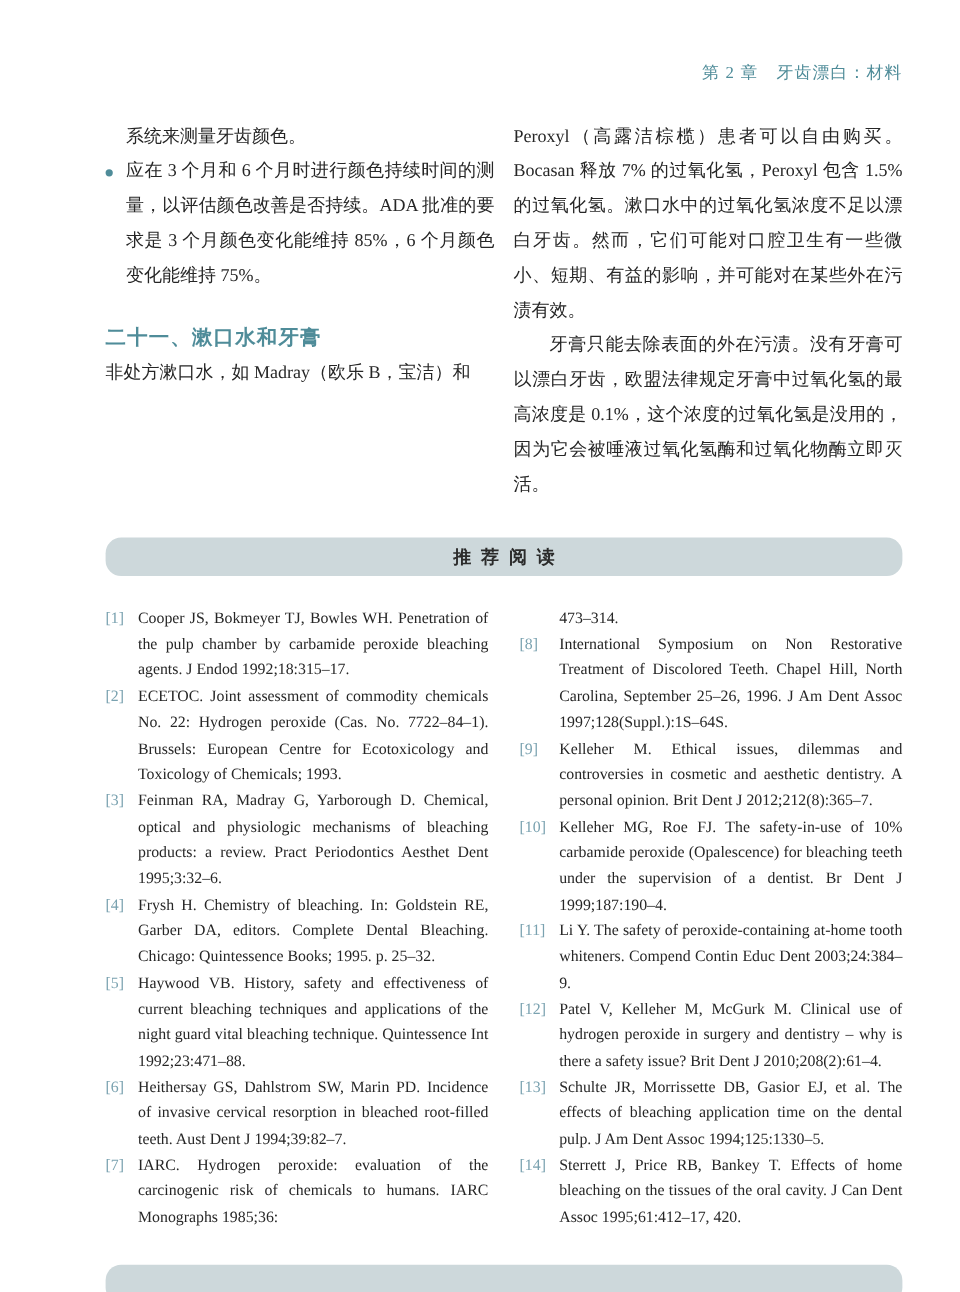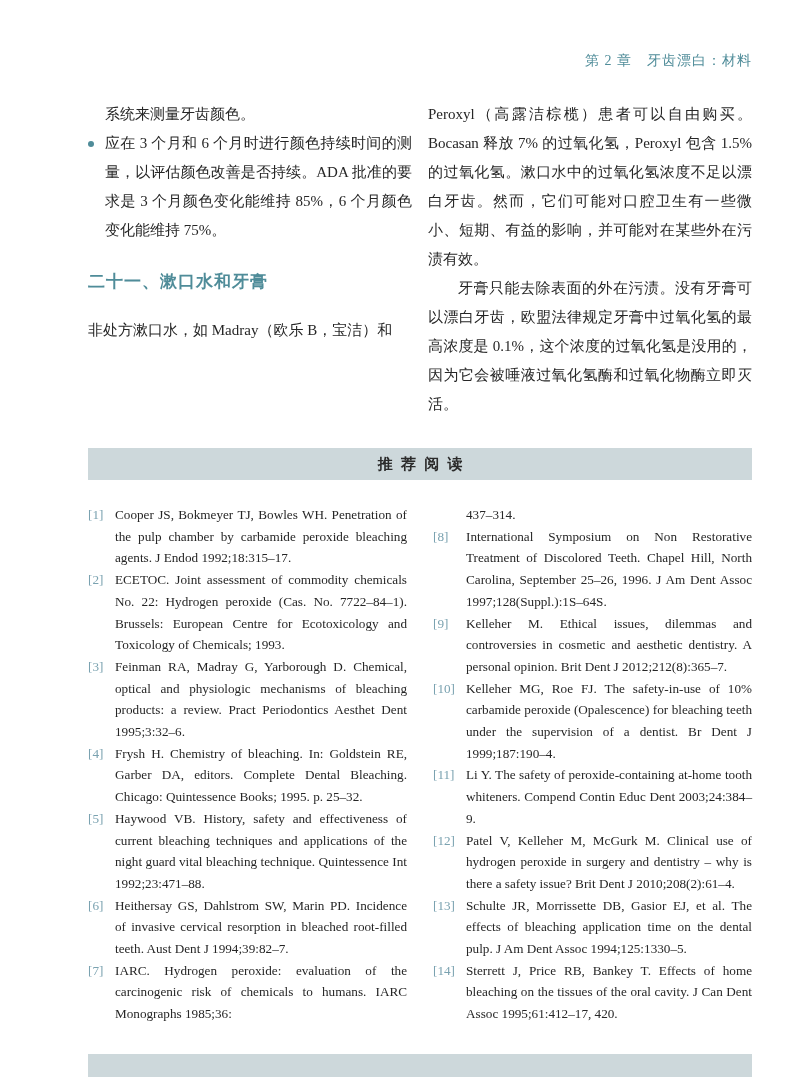--- a/index.html
+++ b/index.html
@@ -47,33 +47,33 @@
   }
   .bullet-dot{
     position:absolute;
     left:0;top:12px;
     width:6px;height:6px;
     border-radius:50%;
     background:var(--accent);
   }
   .section-heading{
     margin-top:25px;
-    margin-bottom:23px;
+    margin-bottom:4px;
     font-size:17px;
     font-weight:bold;
     color:var(--accent);
     letter-spacing:1px;
   }
   .indent-first{text-indent:2em;}
   
   .banner{
     margin-top:29px;
     background:var(--banner-bg);
     height:32px;
-    display:flex;align-items:center;justify-content:center;
+    display:flex;align-items:center;justify-content:center;border-radius:13px;
   }
   .banner span{
     font-size:15px;
     font-weight:bold;
     color:#2b2b2b;
     letter-spacing:0.55em;
     text-indent:0.55em;
   }
   
   .ref-columns{
@@ -153,21 +153,21 @@
       <div class="ref-item">
         <span class="ref-num">[6]</span>
         <span>Heithersay GS, Dahlstrom SW, Marin PD. Incidence of invasive cervical resorption in bleached root-filled teeth. Aust Dent J 1994;39:82–7.</span>
       </div>
       <div class="ref-item">
         <span class="ref-num">[7]</span>
         <span>IARC. Hydrogen peroxide: evaluation of the carcinogenic risk of chemicals to humans. IARC Monographs 1985;36:</span>
       </div>
     </div>
     <div class="col col-right">
-      <div class="ref-cont">437–314.</div>
+      <div class="ref-cont">473–314.</div>
       <div class="ref-item">
         <span class="ref-num">[8]</span>
         <span>International Symposium on Non Restorative Treatment of Discolored Teeth. Chapel Hill, North Carolina, September 25–26, 1996. J Am Dent Assoc 1997;128(Suppl.):1S–64S.</span>
       </div>
       <div class="ref-item">
         <span class="ref-num">[9]</span>
         <span>Kelleher M. Ethical issues, dilemmas and controversies in cosmetic and aesthetic dentistry. A personal opinion. Brit Dent J 2012;212(8):365–7.</span>
       </div>
       <div class="ref-item">
         <span class="ref-num">[10]</span>

